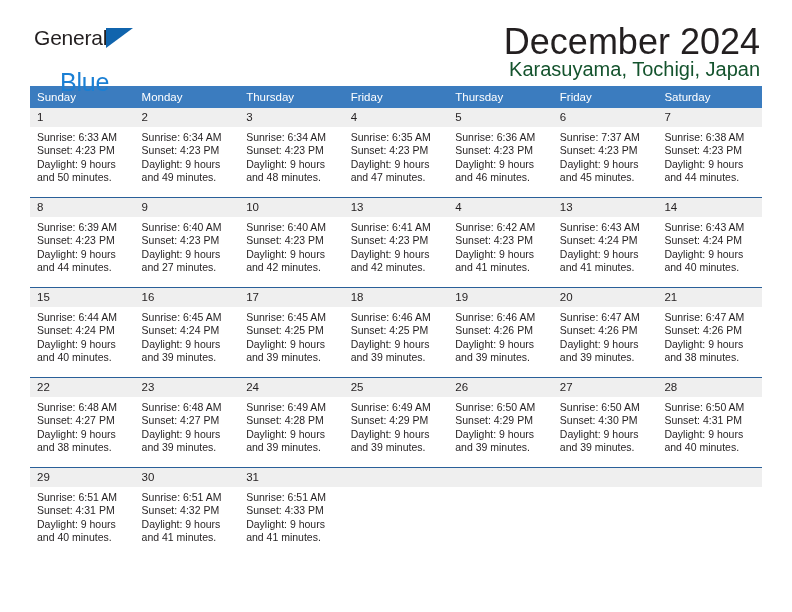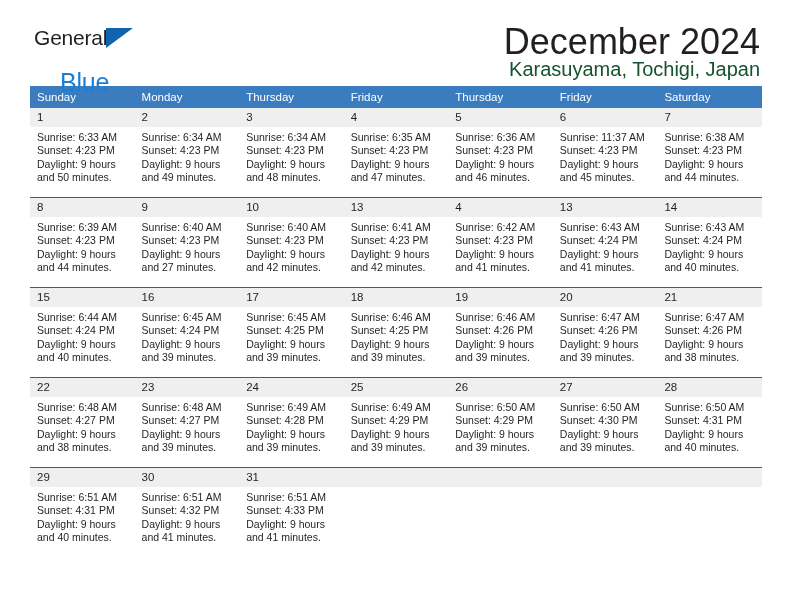--- a/index.html
+++ b/index.html
@@ -214,21 +214,21 @@
           <div class="cell-body">
             <div>Sunrise: 6:36 AM</div>
             <div>Sunset: 4:23 PM</div>
             <div>Daylight: 9 hours</div>
             <div>and 46 minutes.</div>
           </div>
         </td>
         <td>
           <div class="daynum">6</div>
           <div class="cell-body">
-            <div>Sunrise: 11:37 AM</div>
+            <div>Sunrise: 7:37 AM</div>
             <div>Sunset: 4:23 PM</div>
             <div>Daylight: 9 hours</div>
             <div>and 45 minutes.</div>
           </div>
         </td>
         <td>
           <div class="daynum">7</div>
           <div class="cell-body">
             <div>Sunrise: 6:38 AM</div>
             <div>Sunset: 4:23 PM</div>

